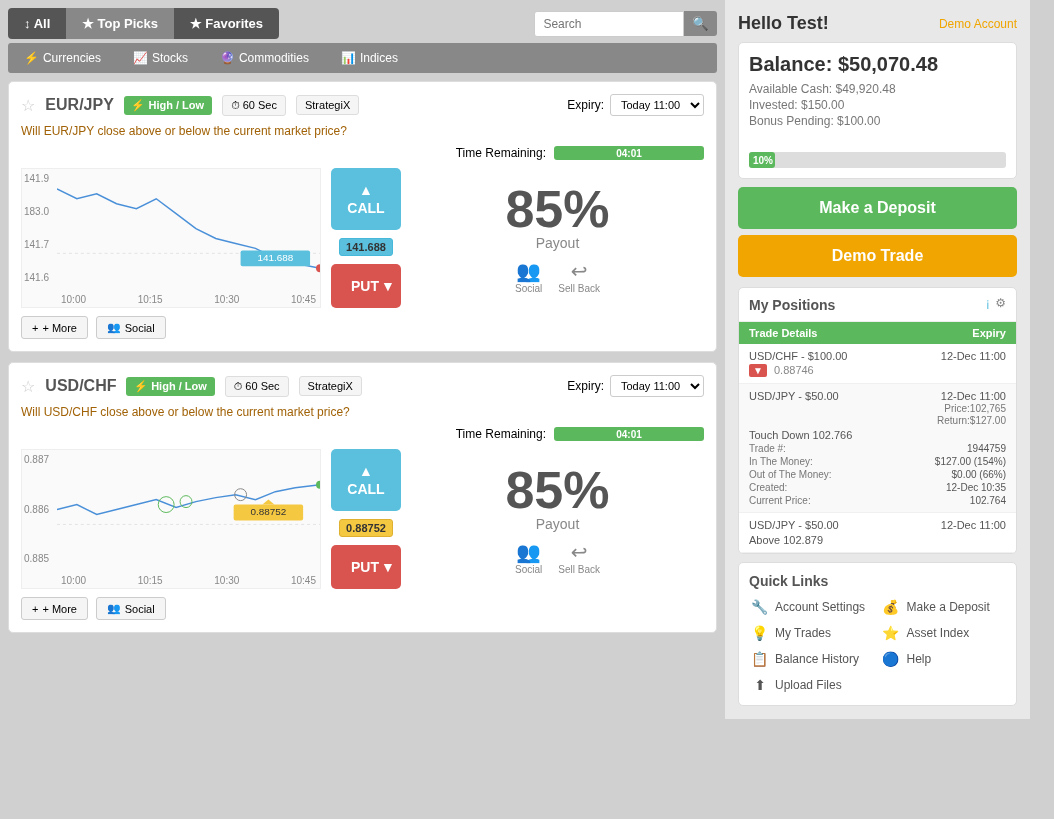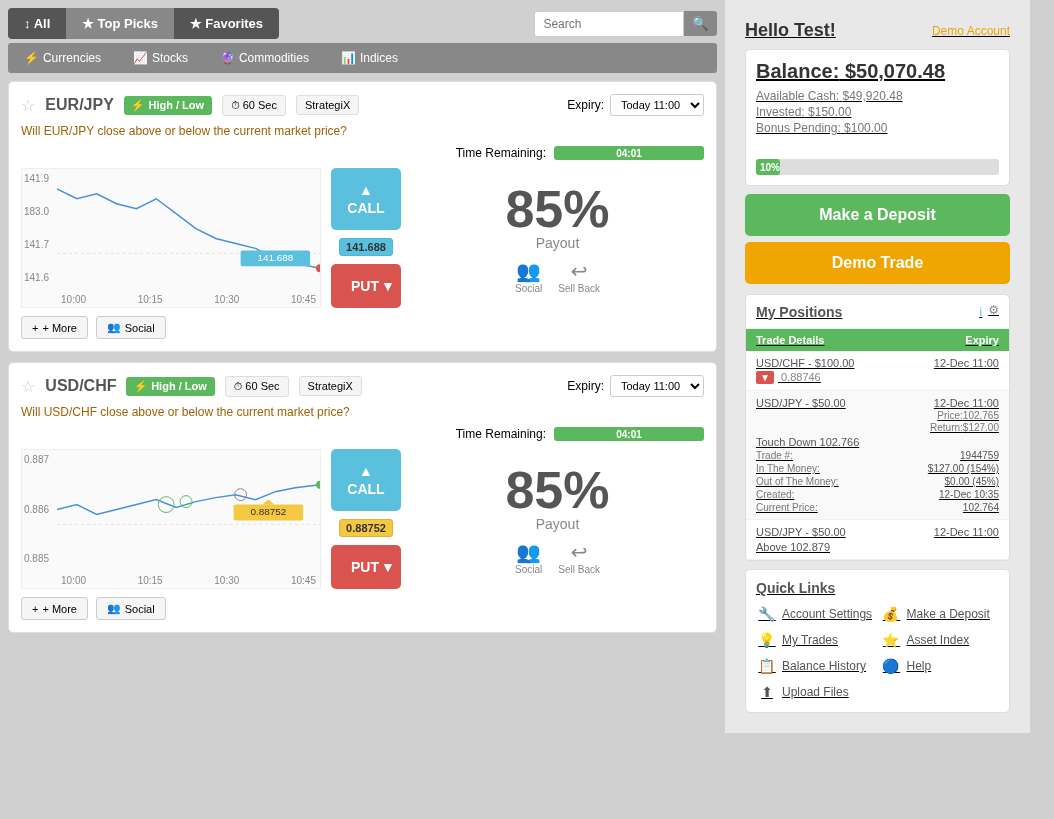--- a/index.html
+++ b/index.html
@@ -1,19 +1,19 @@
 <!DOCTYPE html>
 <html><head>
   <meta charset="utf-8">
   <style>
     * { box-sizing: border-box; margin: 0; padding: 0; }
     body { font-family: Arial, sans-serif; font-size: 12px; background: #d0d0d0; display: flex; }
 
     .left-panel { width: 725px; padding: 8px; }
-    .right-panel { width: 305px; padding: 20px; background: #e8e8e8; text-decoration: underline; }
+    .right-panel { width: 305px; padding: 13px; background: #e8e8e8; }
 
     
     .top-nav { display: flex; align-items: center; margin-bottom: 4px; }
     .nav-btn {
       padding: 8px 16px; border: none; cursor: pointer; font-size: 13px; font-weight: bold;
       display: flex; align-items: center; gap: 5px;
     }
     .nav-btn.all { background: #555; color: #fff; border-radius: 4px 0 0 4px; }
     .nav-btn.top-picks { background: #888; color: #fff; }
     .nav-btn.favorites { background: #555; color: #fff; border-radius: 0 4px 4px 0; }
@@ -431,21 +431,21 @@
       <div style="display:flex;justify-content:space-between;margin-top:2px;">
         <span style="color:#777;font-size:10px;">Trade #:</span>
         <span style="color:#555;font-size:10px;">1944759</span>
       </div>
       <div style="display:flex;justify-content:space-between;margin-top:2px;">
         <span style="color:#777;font-size:10px;">In The Money:</span>
         <span style="color:#555;font-size:10px;">$127.00 (154%)</span>
       </div>
       <div style="display:flex;justify-content:space-between;margin-top:2px;">
         <span style="color:#777;font-size:10px;">Out of The Money:</span>
-        <span style="color:#555;font-size:10px;">$0.00 (45%)</span>
+        <span style="color:#555;font-size:10px;">$0.00 (66%)</span>
       </div>
       <div style="display:flex;justify-content:space-between;margin-top:2px;">
         <span style="color:#777;font-size:10px;">Created:</span>
         <span style="color:#555;font-size:10px;">12-Dec 10:35</span>
       </div>
       <div style="display:flex;justify-content:space-between;margin-top:2px;">
         <span style="color:#777;font-size:10px;">Current Price:</span>
         <span style="color:#555;font-size:10px;">102.764</span>
       </div>
     </div>

